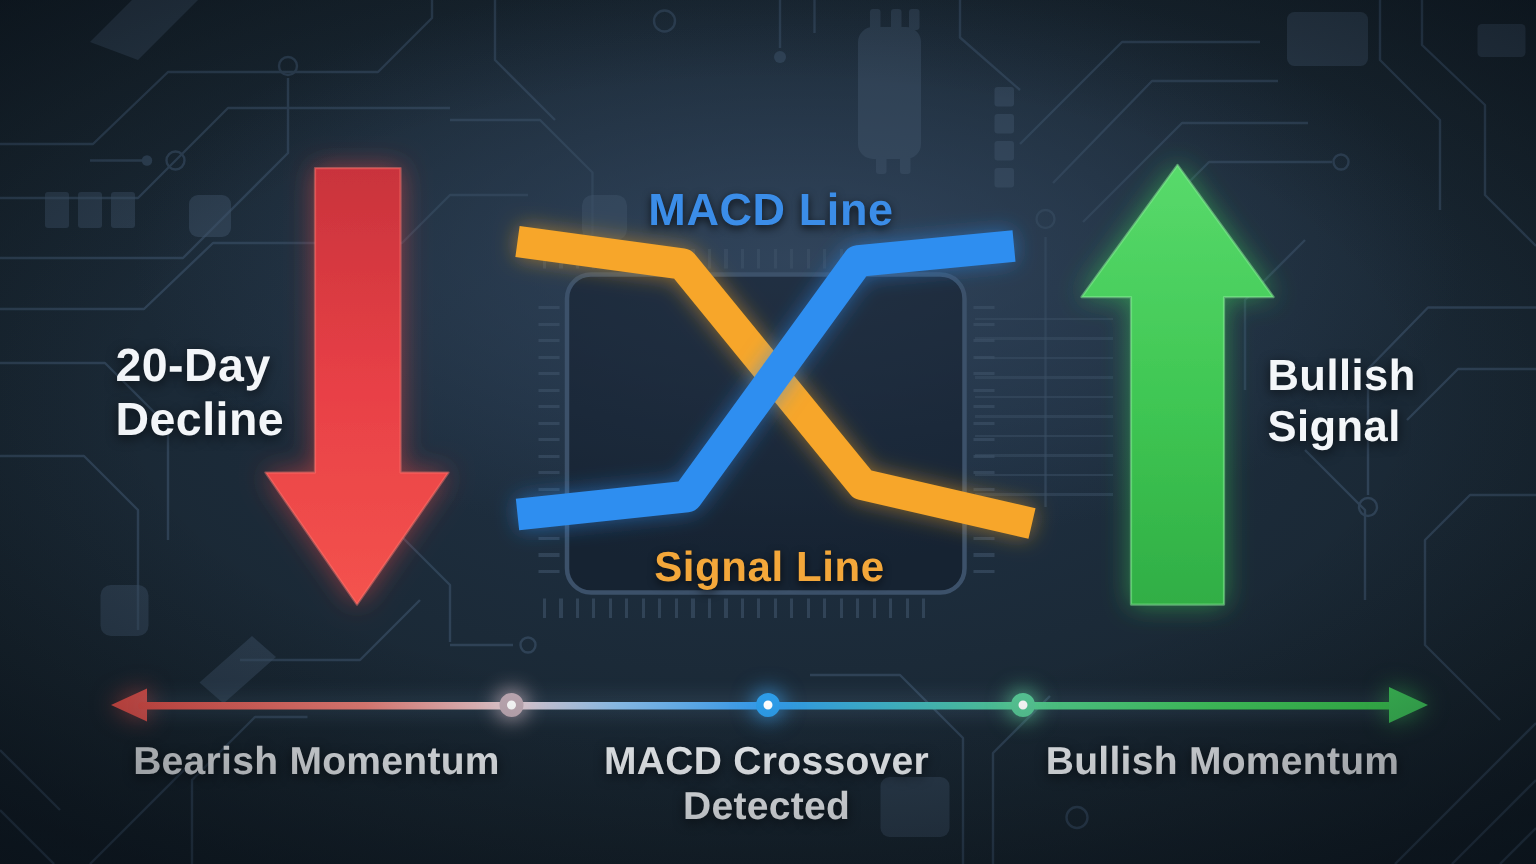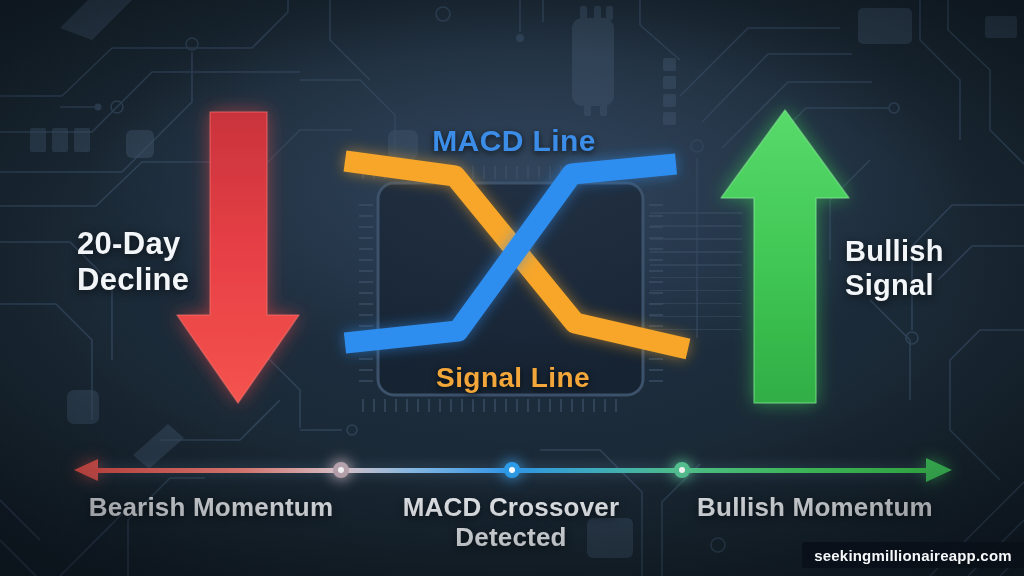--- a/index.html
+++ b/index.html
@@ -192,17 +192,14 @@
 
   <div class="abs tl-label" style="left:211px;top:492px;">Bearish Momentum</div>
   <div class="abs tl-label" style="left:511px;top:492px;">
     <div>MACD Crossover</div>
     <div>Detected</div>
   </div>
   <div class="abs tl-label" style="left:815px;top:492px;">Bullish Momentum</div>
 
   <div class="abs vignette"></div>
 
-  <div class="abs watermark">
-    <span>seekingmillionaireapp.com</span>
-  </div>
 
 </div>
 
 </body></html>

